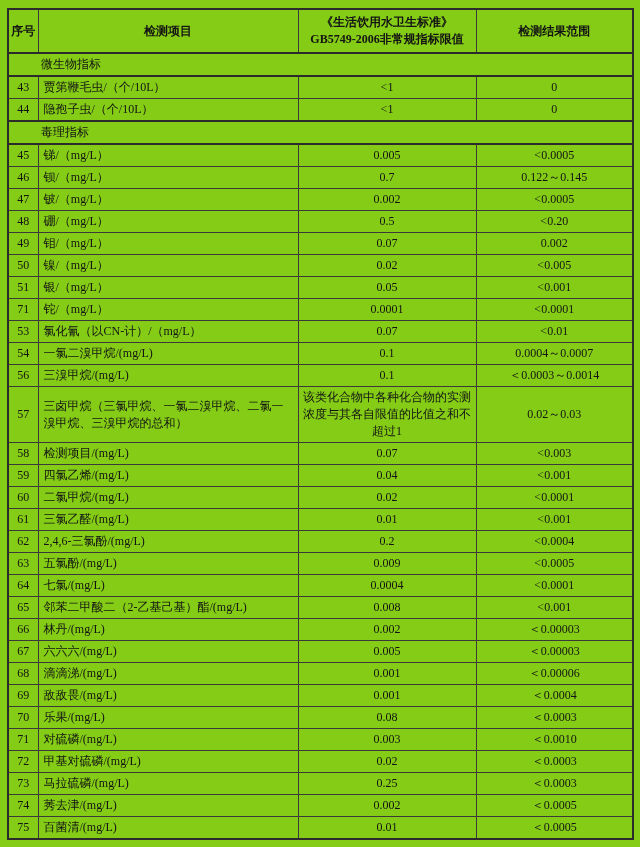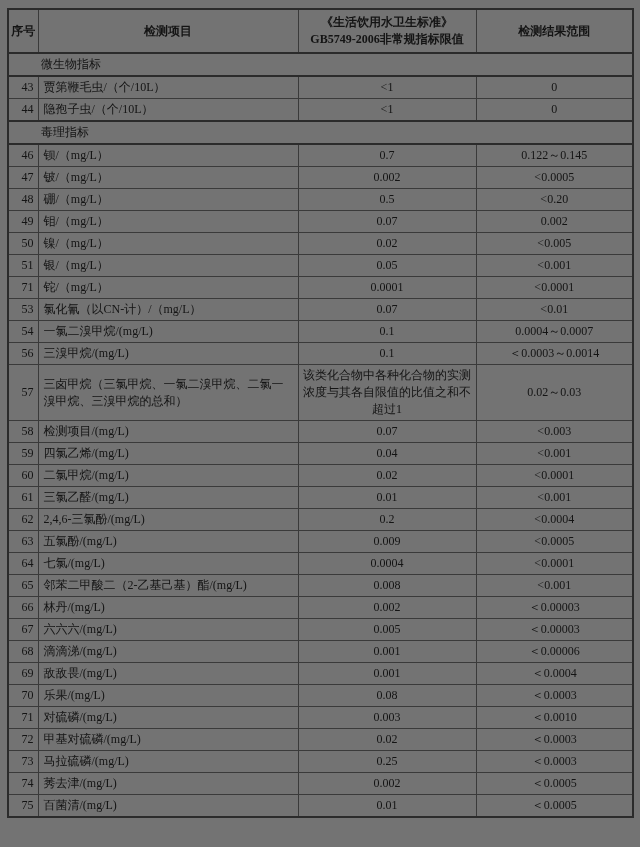--- a/index.html
+++ b/index.html
@@ -6,21 +6,21 @@
     margin: 0;
     padding: 0;
     background: #ffffff;
     width: 640px;
   }
   .page {
     width: 640px;
     height: 847px;
     box-sizing: border-box;
     padding: 8px 8px 0 7px;
-    background: #737373;
+    background: #84cc16;
     font-family: "Liberation Serif", "DejaVu Serif", serif;
     color: #141414;
   }
   table.report {
     border-collapse: collapse;
     table-layout: fixed;
     width: 625px;
     font-size: 12px;
     border: 2px solid #2b2b2b;
   }
@@ -35,21 +35,21 @@
     line-height: 17px;
     vertical-align: middle;
     word-break: break-all;
   }
   thead th {
     font-weight: bold;
     text-align: center;
     padding: 4px 2px;
     border-bottom: 2px solid #2b2b2b;
   }
-  td.col-no     { text-align: right; }
+  td.col-no     { text-align: center; }
   td.col-item   { text-align: left; padding-left: 5px; }
   td.col-limit  { text-align: center; }
   td.col-result { text-align: center; }
 
   tr.section-row td {
     font-weight: normal;
     text-align: left;
     padding-left: 32px;
     border-top: 2px solid #2b2b2b;
     border-bottom: 2px solid #2b2b2b;
@@ -90,20 +90,26 @@
         <tr>
           <td class="col-no">44</td>
           <td class="col-item">隐孢子虫/（个/10L）</td>
           <td class="col-limit">&lt;1</td>
           <td class="col-result">0</td>
         </tr>
         <tr class="section-row">
           <td colspan="4">毒理指标</td>
         </tr>
         <tr>
+          <td class="col-no">45</td>
+          <td class="col-item">锑/（mg/L）</td>
+          <td class="col-limit">0.005</td>
+          <td class="col-result">&lt;0.0005</td>
+        </tr>
+        <tr>
           <td class="col-no">46</td>
           <td class="col-item">钡/（mg/L）</td>
           <td class="col-limit">0.7</td>
           <td class="col-result">0.122～0.145</td>
         </tr>
         <tr>
           <td class="col-no">47</td>
           <td class="col-item">铍/（mg/L）</td>
           <td class="col-limit">0.002</td>
           <td class="col-result">&lt;0.0005</td>

